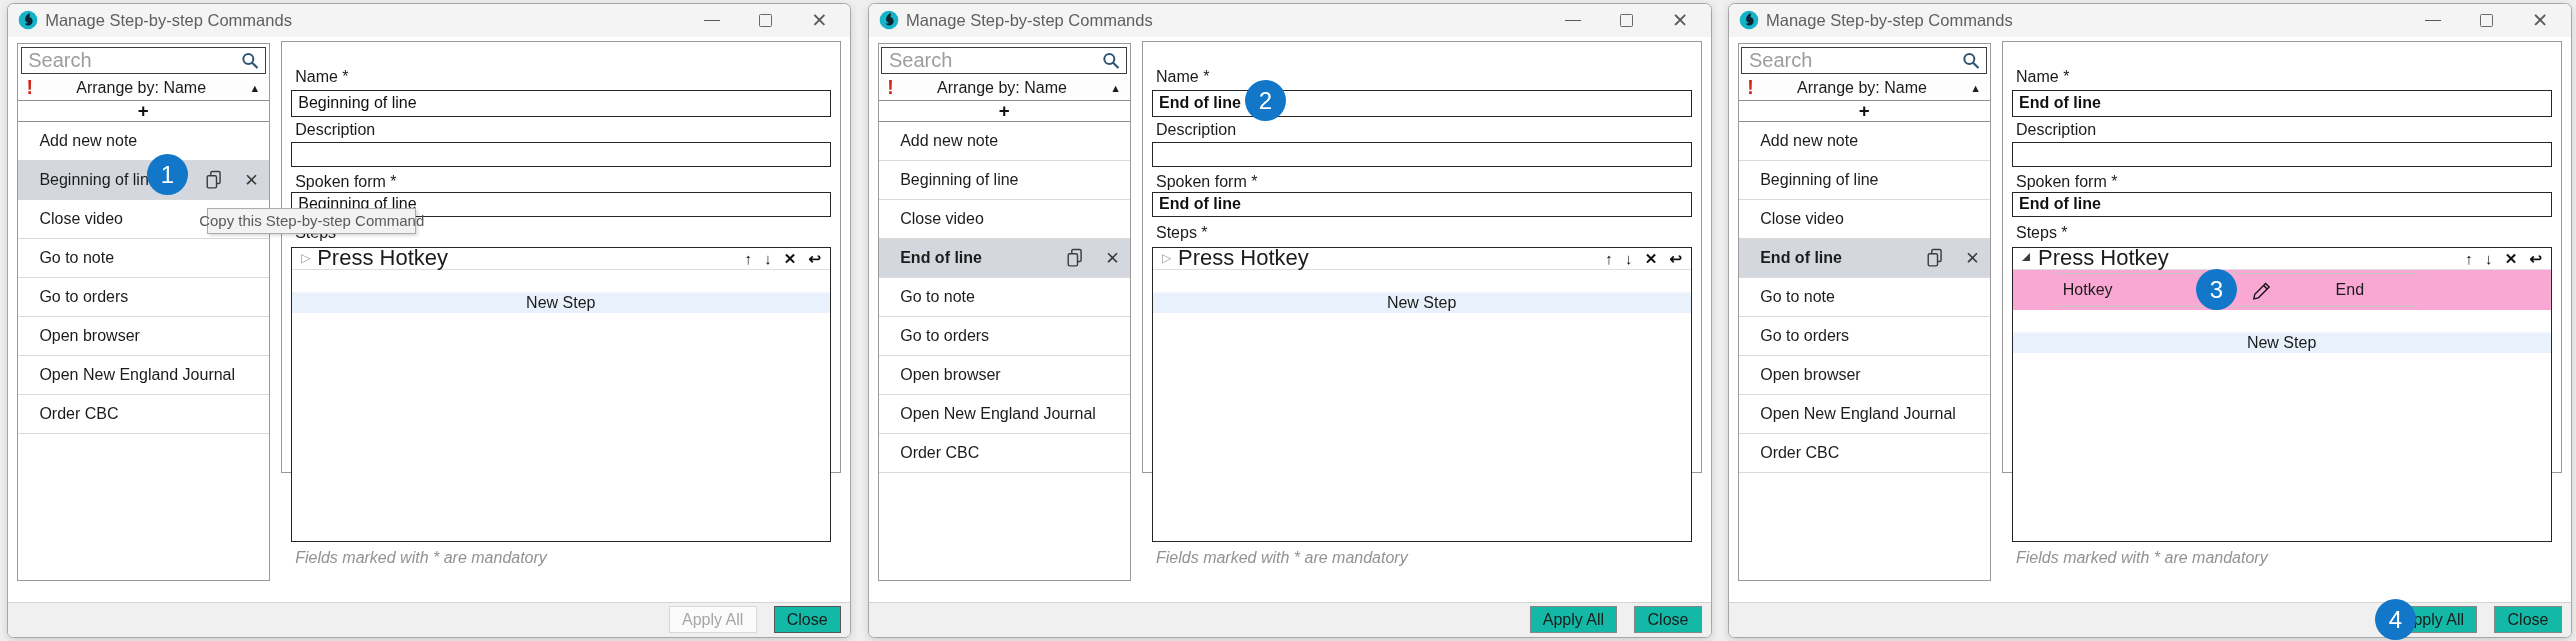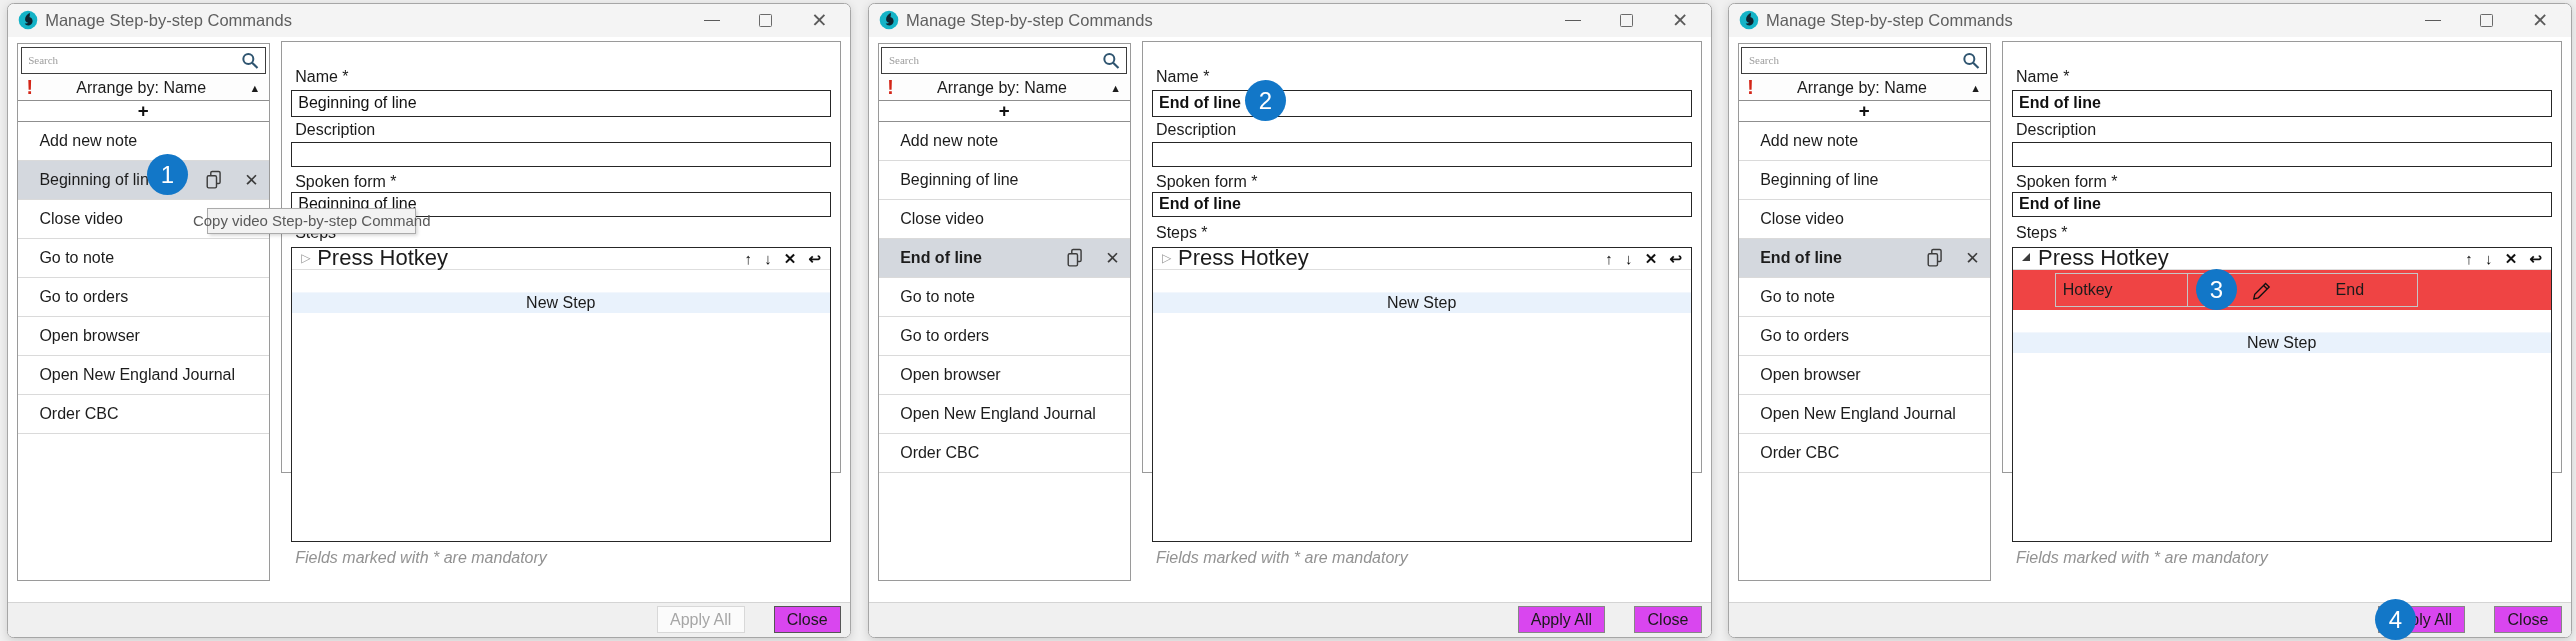--- a/index.html
+++ b/index.html
@@ -17,22 +17,22 @@
   .controls{ position:absolute; right:21.6px; top:0; height:33px; display:flex; align-items:center; gap:35px; }
   .ctl{ width:18.7px; height:18.7px; display:flex; align-items:center; justify-content:center; color:#5a5a5a; }
   .ctl-min i{ display:block; width:16px; height:1.4px; background:#5a5a5a; }
   .ctl-max i{ display:block; width:13px; height:13px; border:1.4px solid #6a6a6a; border-radius:1.4px; }
   .ctl-close{ font-size:19.4px; font-weight:400; }
 
   
   .sidebar{ position:absolute; left:8.6px; top:39px; width:253px; height:538px;
             border:1.4px solid #9a9a9a; background:#fff; }
   .search-row{ position:relative; margin:2.9px; height:27px; border:1.4px solid #3d3d3d; background:#fff; }
-  .search-input{ width:100%; height:100%; border:none; outline:none; font-size:11px; padding:0 29px 0 6.5px;
-                 color:#737373; font-family:Liberation Serif, serif; }
+  .search-input{ width:100%; height:100%; border:none; outline:none; font-size:20px; padding:0 29px 0 6.5px;
+                 color:#737373; font-family:Liberation Sans, sans-serif; }
   .search-input::placeholder{ color:#9d9d9d; }
   .search-icon{ position:absolute; right:5px; top:3.6px; }
   .arrange-row{ height:24px; display:flex; align-items:center; border-bottom:0.7px solid #8f8f8f; padding:0 8.6px; background:#fdfdfd; }
   .alert{ color:#d32517; font-size:19.4px; font-weight:bold; line-height:1; }
   .arrange-label{ flex:1; text-align:center; font-size:16px; color:#1c1c1c; }
   .collapse{ font-size:10.8px; color:#1c1c1c; }
   .plus-row{ height:21.6px; display:flex; align-items:center; justify-content:center; border-bottom:0.7px solid #8f8f8f;
              font-size:18.7px; font-weight:bold; color:#111; }
   .cmd-list{ position:relative; }
   .list-item{ height:39px; display:flex; align-items:center; padding:0 8.6px 0 21.6px;
@@ -53,36 +53,36 @@
 
   .steps-box{ position:absolute; left:8.6px; top:205px; width:540px; height:295px; border:1.4px solid #262626; background:#fff; }
   .step-header{ height:22px; display:flex; align-items:center; padding:0 8.6px 0 9.4px; border-bottom:0.7px solid #dedede; }
   .expander{ width:16px; font-size:12.2px; color:#9a9a9a; }
   .expander-open{ width:0; height:0; border-left:8px solid transparent; border-bottom:8px solid #3c3c3c; margin:0 8px 2.9px 0; }
   .step-title{ font-size:22px; color:#1b1b1b; }
   .icon-group{ margin-left:auto; display:flex; gap:12.2px; font-size:15px; color:#111; font-weight:bold; }
   .icon-group span{ line-height:1; }
   .new-step{ height:21.6px; background:#e9f2fc; border-top:0.7px solid #f2f7fd; display:flex; align-items:center;
              justify-content:center; font-size:16px; color:#1b1b1b;margin-top:22px; }
-  .hotkey-row{ position:relative; height:40px; background:#ef4444; }
+  .hotkey-row{ position:relative; height:40px; background:#f9a8d4; }
   .hotkey-strip{ position:absolute; left:42px; top:3.6px; width:363px; height:34px; border:0.7px solid #c6c6c6;
                  display:flex; align-items:stretch; }
   .hotkey-cell{ width:132px; border-right:0.7px solid #c6c6c6; display:flex; align-items:center; padding-left:7.2px;
                 font-size:16px; color:#1b1b1b; }
   .pencil-zone{ width:148px; display:flex; align-items:center; justify-content:center; }
   .value-zone{ flex:1; display:flex; align-items:center; font-size:16px; color:#1b1b1b; }
 
   .mandatory{ position:absolute; left:13px; top:507px; font-size:16px; font-style:italic; color:#929292; }
 
   
   .buttonbar{ position:absolute; left:0; right:0; bottom:0; height:35px; background:#f0f0f0;
               border-top:0.7px solid #d4d4d4; border-radius:0 0 5px 5px;
-              display:flex; align-items:center; justify-content:flex-end; gap:29px; padding-right:9.4px; }
+              display:flex; align-items:center; justify-content:flex-end; gap:17px; padding-right:9.4px; }
   .btn{ height:27px; padding:0 12.2px; font-size:16px; font-family:"Liberation Sans",sans-serif;
-        background:#d946ef; border:0.7px solid #868686; color:#1b1b1b; }
+        background:#14b8a6; border:0.7px solid #868686; color:#1b1b1b; }
   .btn.focused{ border:1.4px solid #555; }
   .btn.disabled{ background:#fbfbfb; border:0.7px solid #d8d8d8; color:#a6a6a6; }
 
   
   .tooltip{ position:absolute; left:199px; top:204px; width:209px; height:26px; background:#f2f2f2;
             border:0.7px solid #ababab; box-shadow:2.2px 2.2px 3.6px rgba(0,0,0,.18); z-index:40;
             display:flex; align-items:center; justify-content:center; font-size:15px; color:#5a5a5a; white-space:nowrap; }
   .annot{ position:absolute; width:41px; height:41px; border-radius:50%; background:#1277c8; color:#fff;
           display:flex; align-items:center; justify-content:center; font-size:24px; z-index:60; }
   .annot-1{ left:147px; top:154px; } .annot-2{ left:1245px; top:80px; }
@@ -181,21 +181,21 @@
         </span>
       </div>
       <div class="new-step">
         <span>New Step</span>
       </div>
     </div>
     <span class="mandatory">Fields marked with * are mandatory</span>
   </div>
 
   <div class="tooltip">
-    <span>Copy video Step-by-step Command</span>
+    <span>Copy this Step-by-step Command</span>
   </div>
 
   <div class="buttonbar">
     <button class="btn disabled">Apply All</button>
     <button class="btn focused">Close</button>
   </div>
 </div>
 
 <div class="window" id="win2">
   <div class="titlebar">

